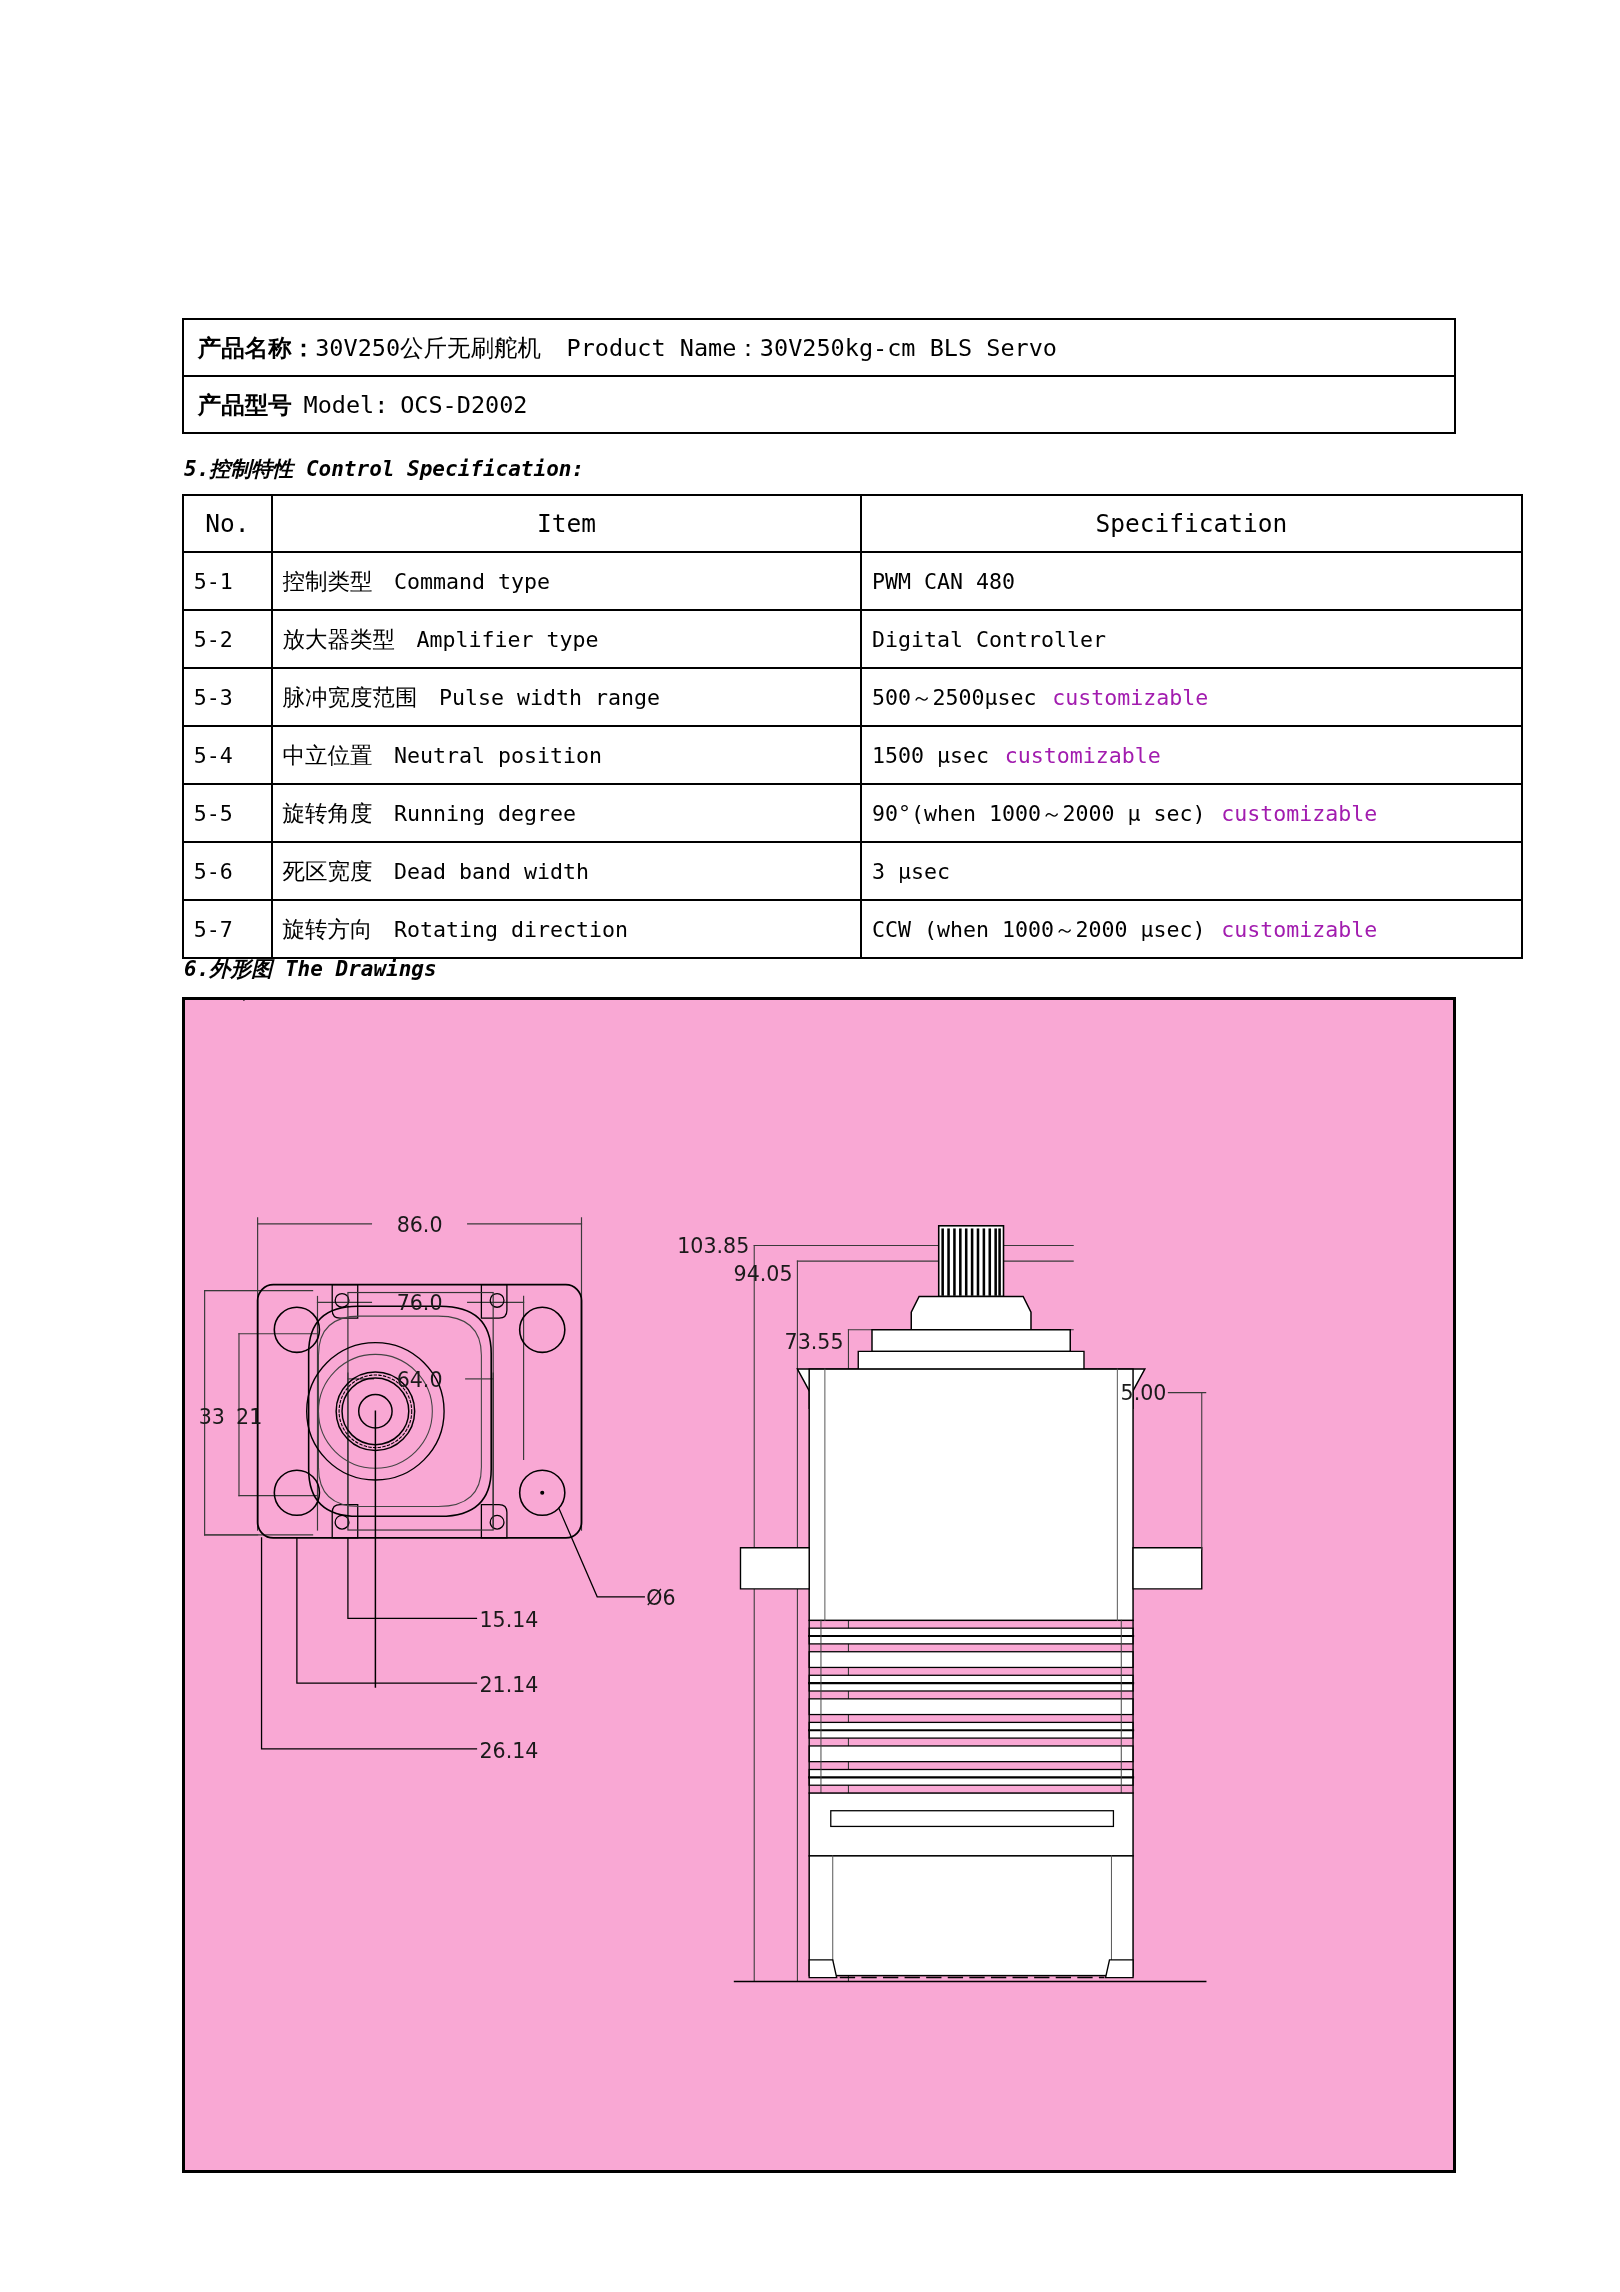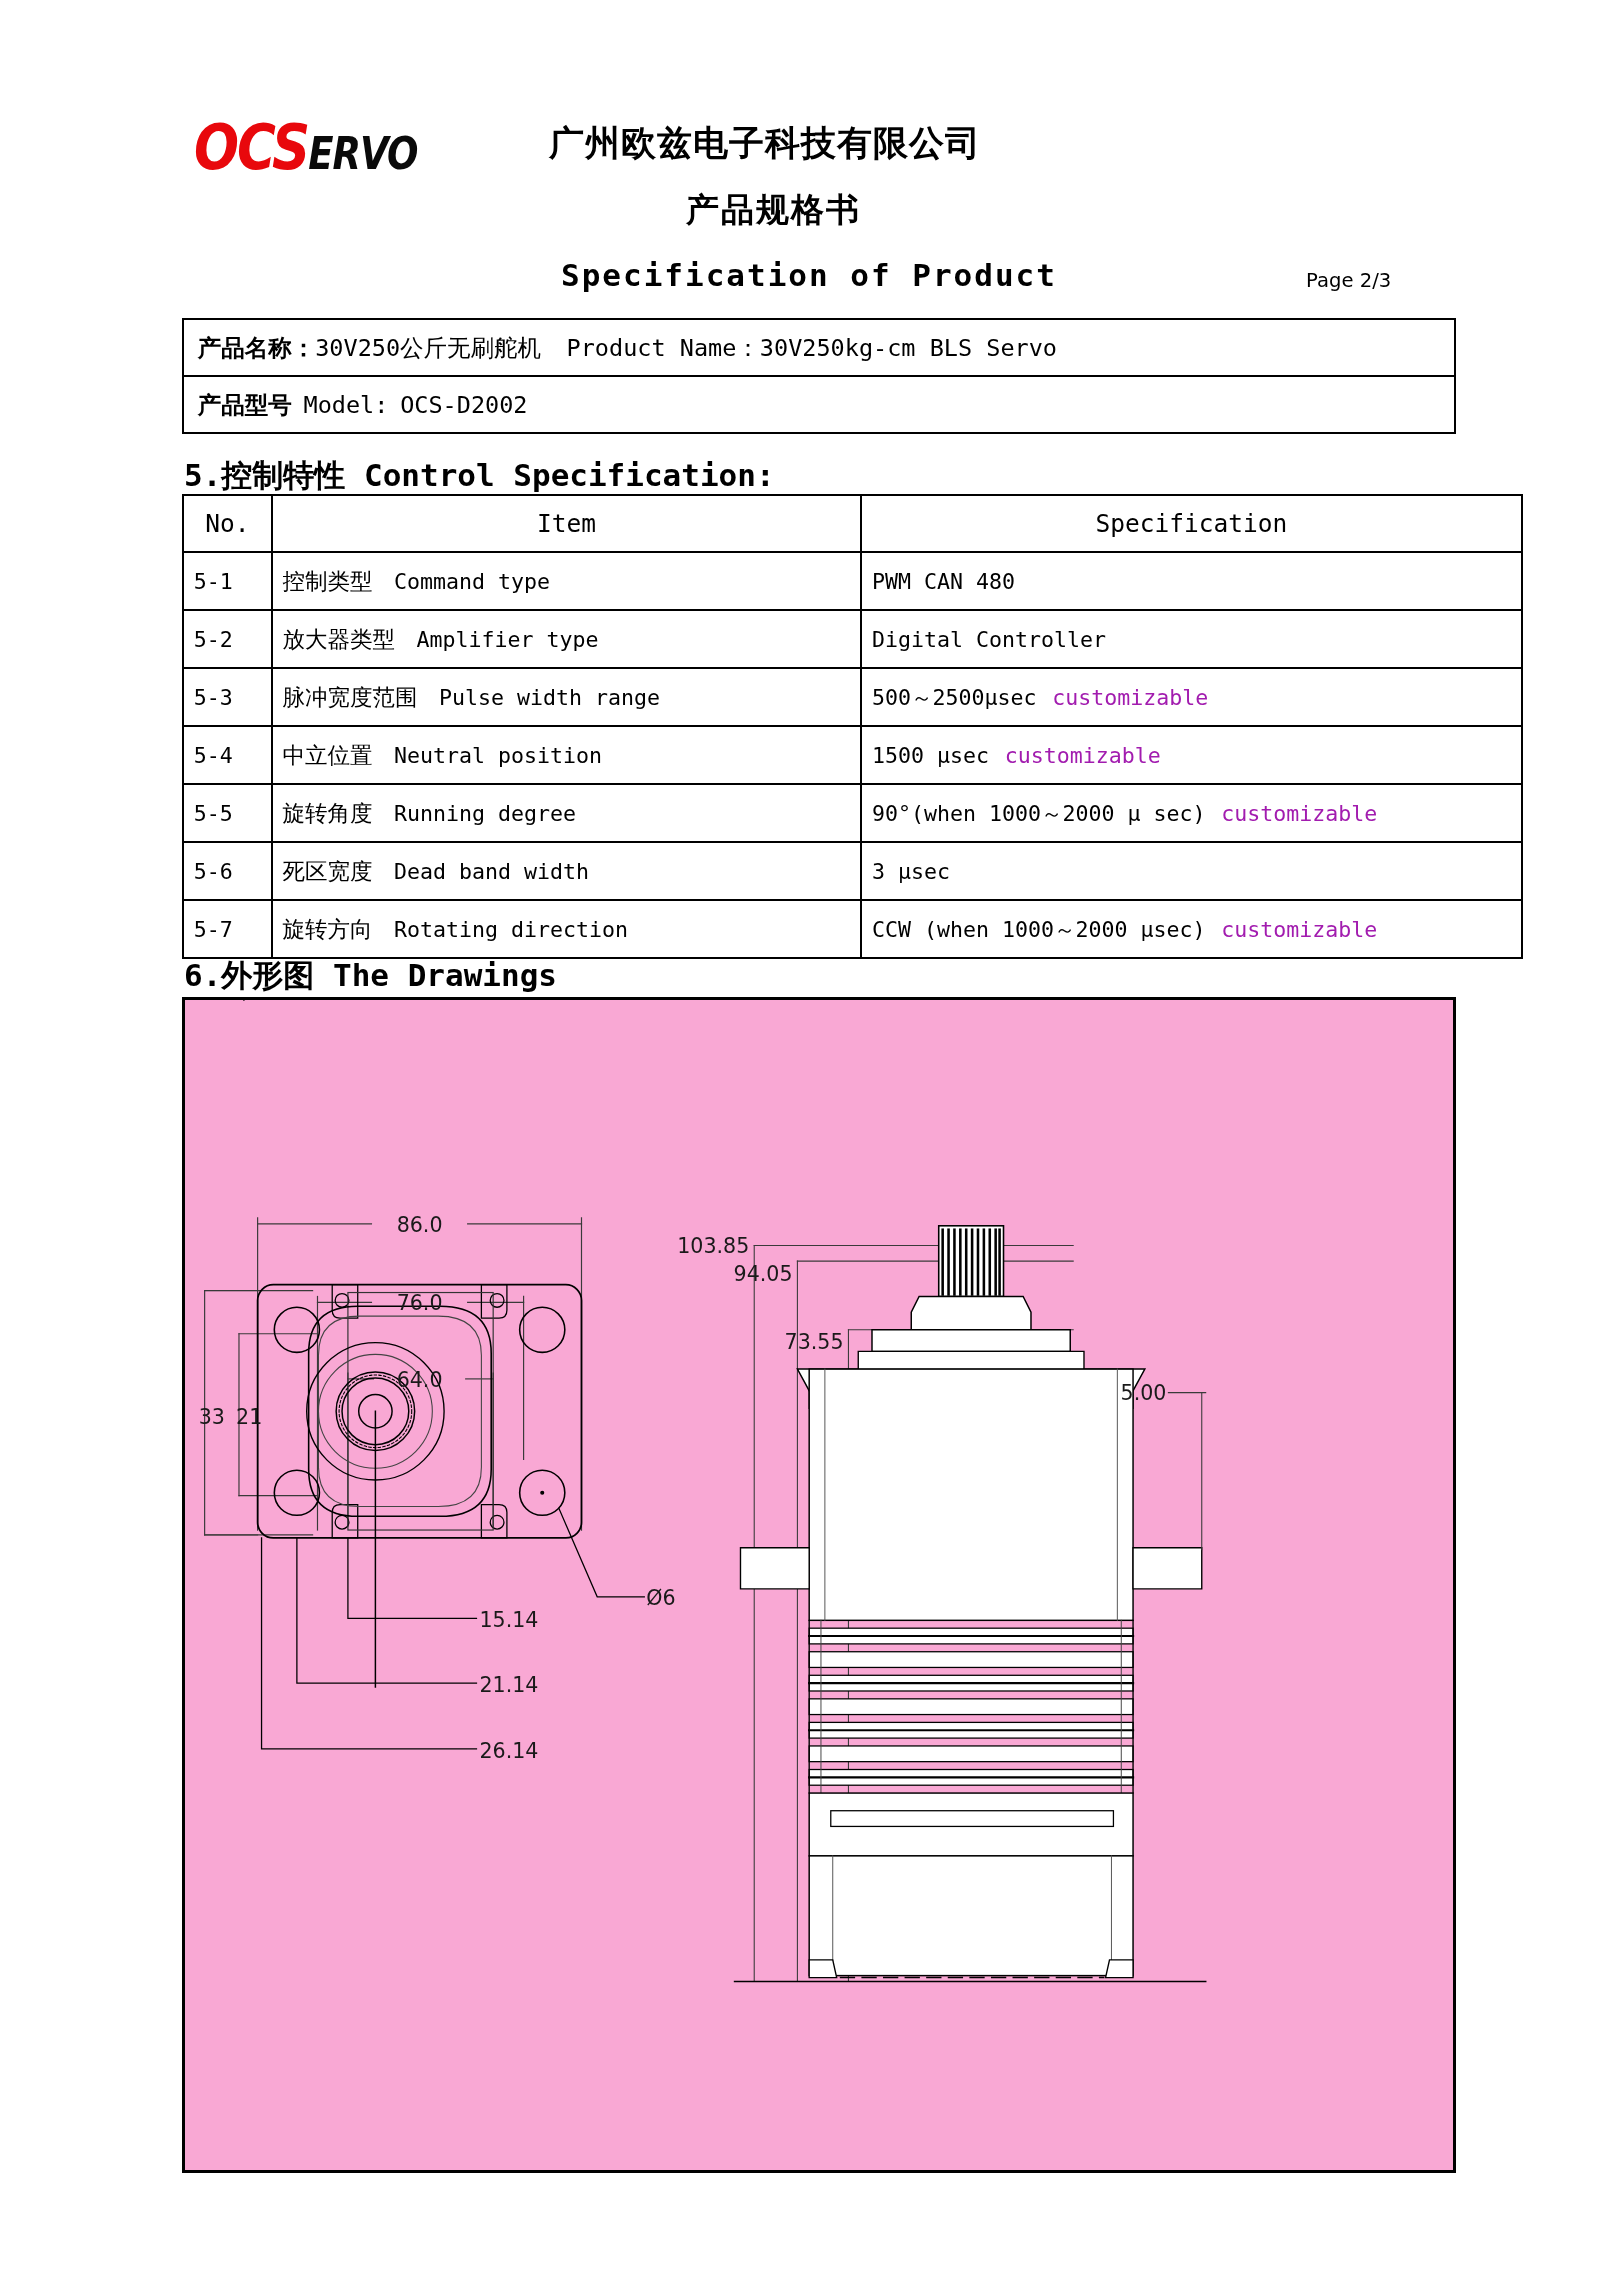--- a/index.html
+++ b/index.html
@@ -111,23 +111,24 @@
   .product-row.first { border-bottom: 2.9px solid #000; }
   .cjk {
     font-family: "DejaVu Sans", sans-serif;
     font-weight: bold;
   }
 
   
   .section-heading {
     position: absolute;
     font-family: "DejaVu Sans Mono", monospace;
-    font-size: 31px;
-    font-weight: bold;
-    white-space: nowrap;
+    font-size: 21px;
+    font-weight: bold;
+    white-space: nowrap;
+    font-style: italic;
   }
   #sec5-heading { left: 184px; top: 455px; }
   #sec6-heading { left: 184px; top: 955px; }
 
   
   .spec-table {
     position: absolute;
     left: 182px;
     top: 494px;
     width: 1274px;
@@ -179,28 +180,20 @@
     left: 0; top: 0;
     width: 100%;
     height: 100%;
   }
 </style>
 </head>
 <body>
 
 <div class="page">
 
-  <div class="header">
-    <div class="logo"><span class="ocs">OCS</span><span class="ervo">ERVO</span></div>
-
-    <div class="company-name cjk">广州欧兹电子科技有限公司</div>
-    <div class="doc-title-cn cjk">产品规格书</div>
-    <div class="doc-title-en">Specification of Product</div>
-    <div class="page-num">Page 2/3</div>
-  </div>
 
   <div class="product-box">
     <div class="product-row first">
       <span class="cjk">产品名称：</span>
         <span>30V250公斤无刷舵机</span>
         <span style="display:inline-block;width:25.5px"></span>
         <span>Product Name：</span>
         <span>30V250kg-cm BLS Servo</span>
     </div>
     <div class="product-row">

